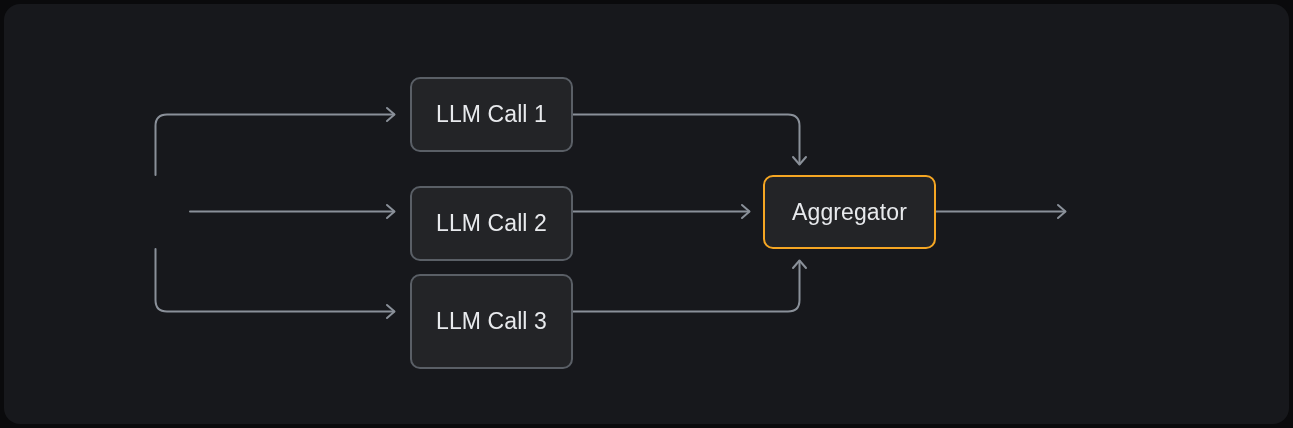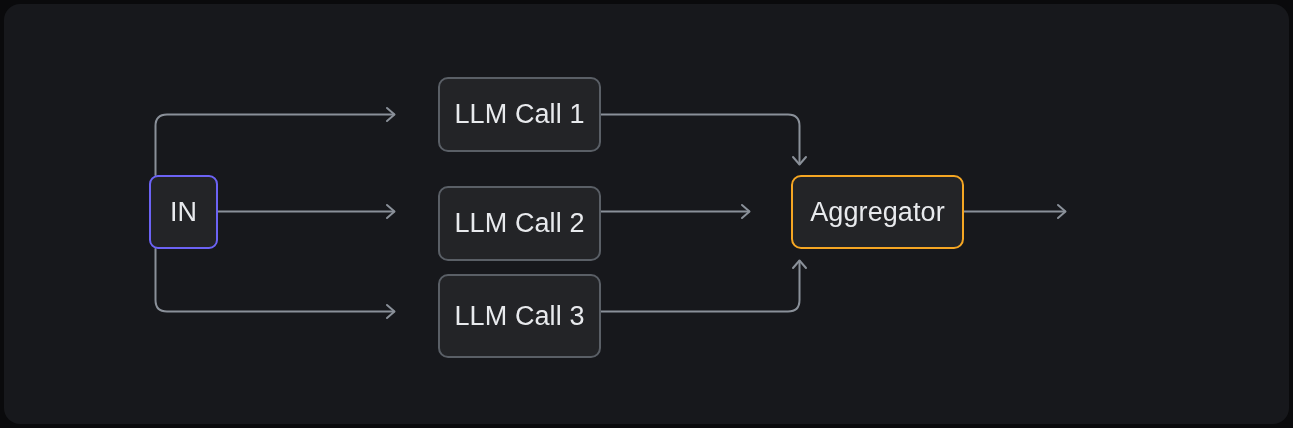--- a/index.html
+++ b/index.html
@@ -38,39 +38,38 @@
     position: absolute;
     box-sizing: border-box;
     display: flex;
     align-items: center;
     justify-content: center;
     background: #232427;
     border-radius: 10px;
     border-style: solid;
     border-width: 2px;
     color: #e8eaed;
-    font-size: 27px;
+    font-size: 23px;
     line-height: 1;
     letter-spacing: 0.1px;
     white-space: nowrap;
-    margin-left: 28px;
   }
 
   .node.terminal { border-radius: 9px; }
 
   .node-in        { border-color: #6c63f5; }
   .node-llm       { border-color: #5a5f66; }
   .node-aggregator{ border-color: #f5a623; }
   .node-out       { border-color: #22c55e; }
 
   
   #node-in         { left: 117px;  top: 171px; width: 69px;  height: 74px; }
   #node-llm-1      { left: 406px;  top: 73px;  width: 163px; height: 75px; }
   #node-llm-2      { left: 406px;  top: 182px; width: 163px; height: 75px; }
-  #node-llm-3      { left: 406px;  top: 270px; width: 163px; height: 84px; }
+  #node-llm-3      { left: 406px;  top: 270px; width: 163px; height: 95px; }
   #node-aggregator { left: 759px;  top: 171px; width: 173px; height: 74px; text-align: right; }
   #node-out        { left: 1077px; top: 171px; width: 94px;  height: 74px; }
 </style>
 </head>
 <body>
 
 <div id="canvas">
 
   <svg id="edges" viewBox="0 0 1285 420" width="1285" height="420" xmlns="http://www.w3.org/2000/svg">
     <g fill="none" stroke="#8a9099" stroke-width="2" stroke-linecap="round" stroke-linejoin="round">
@@ -91,23 +90,20 @@
       <path d="M 738 201 L 745.5 207.5 L 738 214"></path>
 
       <path d="M 569 307.5 L 784 307.5 Q 795.5 307.5 795.5 296 L 795.5 257"></path>
       <path d="M 789 264 L 795.5 256.5 L 802 264"></path>
 
       <path d="M 932 207.5 L 1061 207.5"></path>
       <path d="M 1054 201 L 1061.5 207.5 L 1054 214"></path>
     </g>
   </svg>
 
-  <div class="node node-in terminal" id="node-in">
-    <span>IN</span>
-  </div>
 
   <div class="node node-llm" id="node-llm-1">
     <span>LLM Call 1</span>
   </div>
 
   <div class="node node-llm" id="node-llm-2">
     <span>LLM Call 2</span>
   </div>
 
   <div class="node node-llm" id="node-llm-3">

